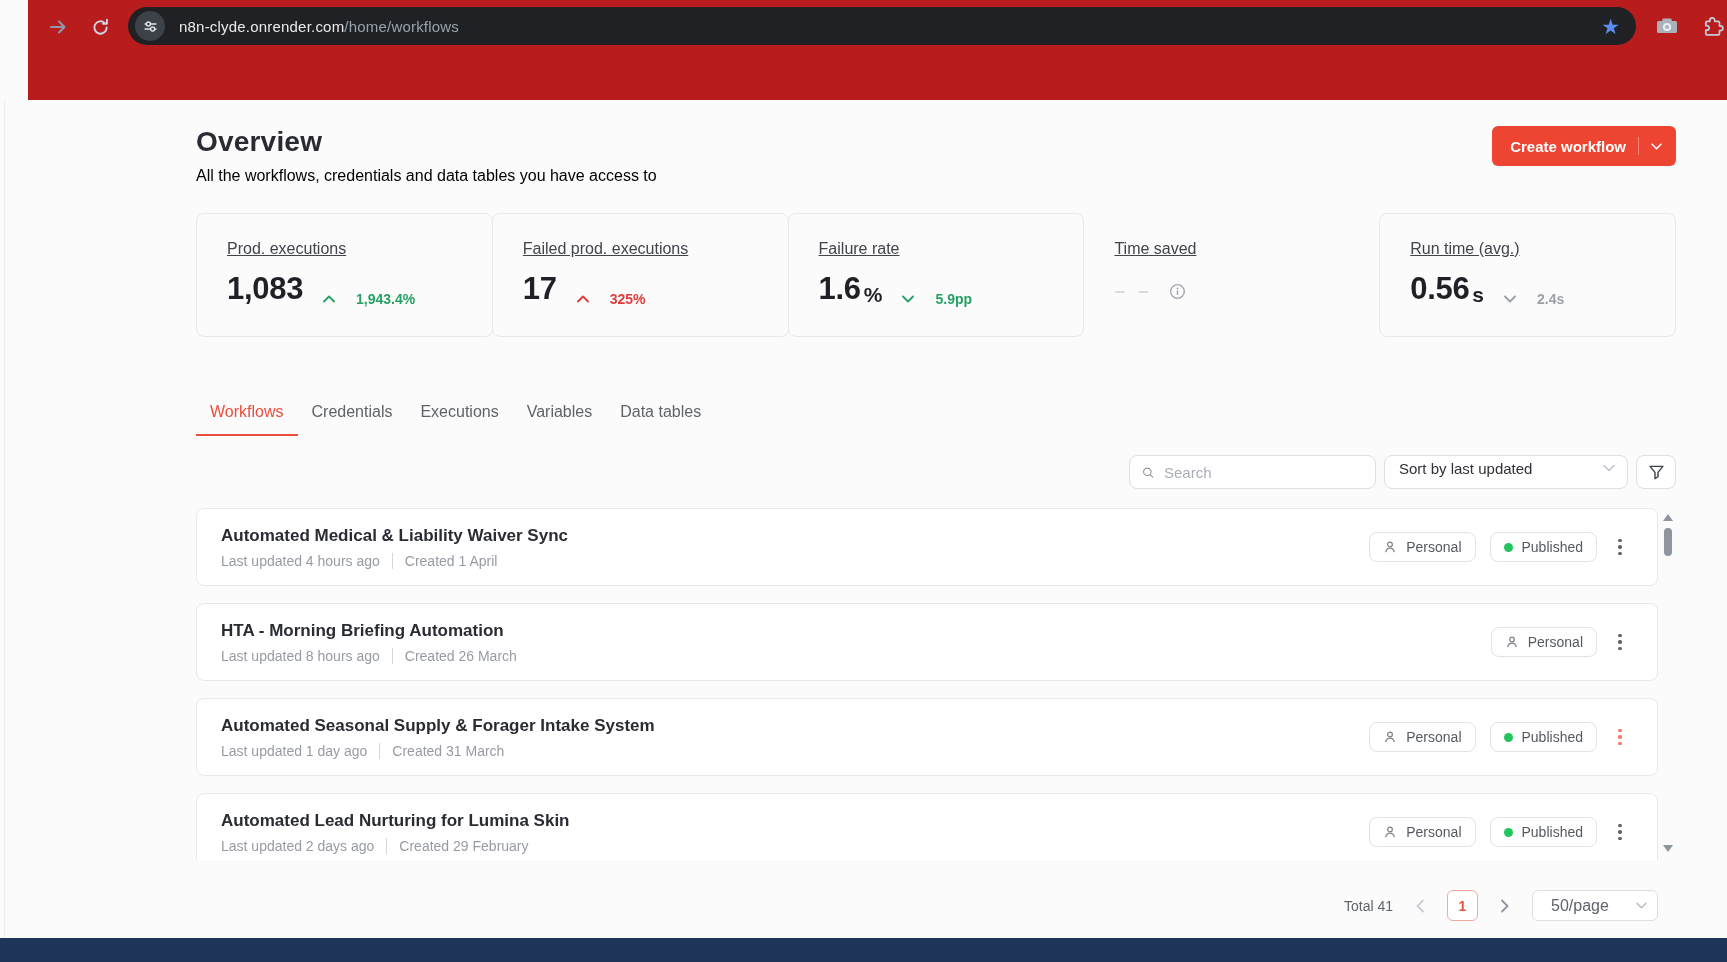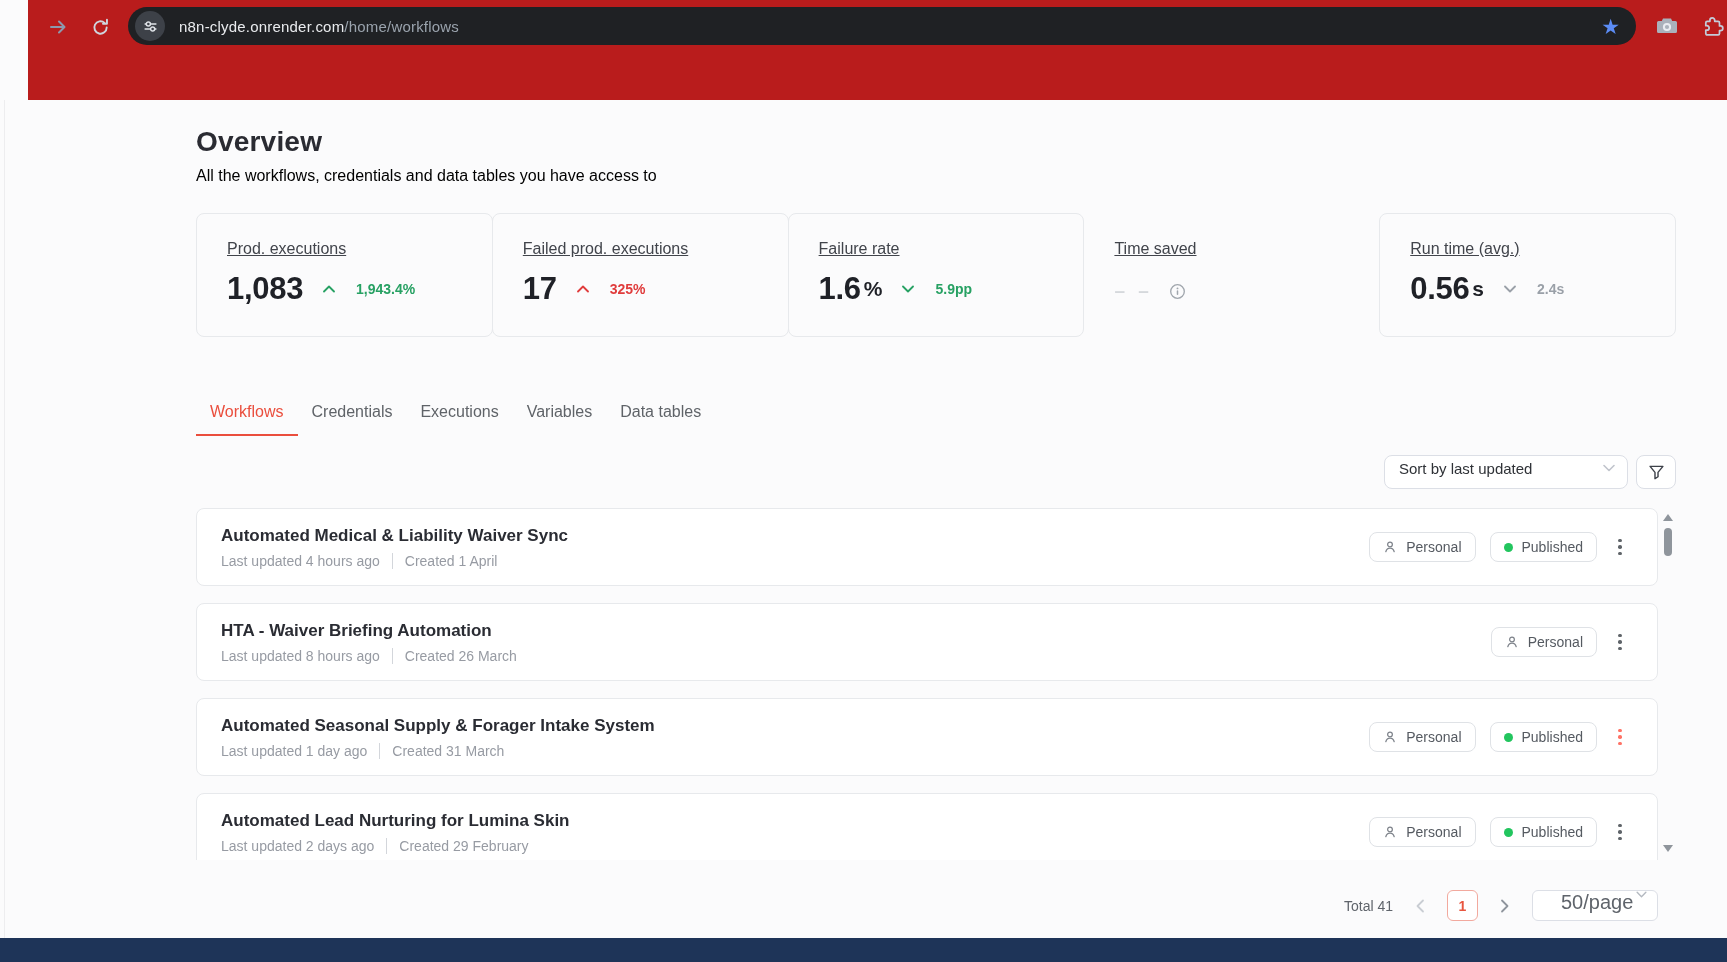--- a/index.html
+++ b/index.html
@@ -29,21 +29,21 @@
   .page-subtitle { margin-top:9px; font-size:16px; color:#000000; }
   .create-btn { display:flex; align-items:center; height:40px; padding:0 14px 0 18px; background:#ee4532; border:none; border-radius:6px; color:#fff; font-size:15px; font-weight:700; font-family:inherit; cursor:pointer; gap:12px; }
   .create-btn .divider { width:1px; height:18px; background:rgba(255,255,255,.35); }
 
   
   .stats { display:flex; margin:28px 51px 0 196px; }
   .stat-card { flex:1 1 0; height:124px; background:#fbfbfc; border:1px solid #e7e9ec; border-radius:8px; padding:26px 0 0 30px; margin-left:-1px; }
   .stat-card:first-child { margin-left:0; }
   .stat-card.no-border { border-color:transparent; background:transparent; }
   .stat-label { font-size:16px; color:#41444b;text-decoration:underline; }
-  .stat-value-row { display:flex; align-items:center; margin-top:13px; }
+  .stat-value-row { display:flex; align-items:flex-end; margin-top:13px; }
   .stat-value { font-size:31px; font-weight:700; color:#1f2127; letter-spacing:-.3px; }
   .stat-unit { font-size:21px; font-weight:700; color:#1f2127; margin-left:3px; }
   .stat-delta { display:inline-flex; align-items:center; gap:21px; margin-left:20px; font-size:14px; font-weight:700; }
   .stat-delta.pos { color:#27a163; } .stat-delta.neg { color:#e03c3c; } .stat-delta.neu { color:#9aa0a8; }
   .stat-empty-row { display:flex; align-items:center; margin-top:22px; gap:16px; }
   .stat-dashes { font-size:19px; font-weight:700; color:#d5d8dc; letter-spacing:4px; }
 
   
   .tabs { display:flex; margin:58px 51px 0 196px; }
   .tab { padding:8px 14px 13px; font-size:16px; color:#5f6368; cursor:pointer; border-bottom:2px solid transparent; }
@@ -76,21 +76,21 @@
   .sb-arrow { position:absolute; left:1px; width:0; height:0; border-left:5px solid transparent; border-right:5px solid transparent; cursor:pointer; }
   .sb-up { top:4px; border-bottom:7px solid #8f959c; }
   .sb-down { bottom:4px; border-top:7px solid #8f959c; }
   .sb-thumb { position:absolute; left:2px; top:18px; width:8px; height:28px; border-radius:4px; background:#8f959c; cursor:grab; }
 
   
   .pagination { display:flex; justify-content:flex-end; align-items:center; margin:30px 69px 0 196px; gap:22px; }
   .pg-total { font-size:14px; color:#5f646b; }
   .pg-arrow { background:none; border:none; display:flex; align-items:center; cursor:pointer; padding:0; }
   .pg-page { width:31px; height:31px; border:1px solid #f2a99e; border-radius:6px; background:#fff; color:#e8553f; font-size:14px; font-weight:700; display:flex; align-items:center; justify-content:center; cursor:pointer; }
-  .pg-size { display:flex; align-items:flex-start; justify-content:space-between; width:126px; height:31px; background:#fff; border:1px solid #dcdfe6; border-radius:6px; padding:0 10px 0 28px; font-size:20px; color:#5f646b; cursor:pointer; }
+  .pg-size { display:flex; align-items:center; justify-content:space-between; width:126px; height:31px; background:#fff; border:1px solid #dcdfe6; border-radius:6px; padding:0 10px 0 18px; font-size:16px; color:#5f646b; cursor:pointer; }
 
   .bottom-bar { position:absolute; left:0; bottom:0; width:100%; height:24px; background:#1e3458; }
 </style>
 </head>
 <body>
 
 <div class="screen">
 
   <div class="chrome">
     <div class="nav-icon fwd">
@@ -137,20 +137,27 @@
   </div>
 
   <div class="content">
     <div class="left-hairline"></div>
 
     <div class="page-head">
       <div>
         <div class="page-title">Overview</div>
         <div class="page-subtitle">All the workflows, credentials and data tables you have access to</div>
       </div>
+      <button class="create-btn">
+        <span>Create workflow</span>
+        <span class="divider"></span>
+        <svg width="11" height="7" viewBox="0 0 12 8">
+            <path d="M1 1.5 L6 6.5 L11 1.5" stroke="#fff" stroke-width="1.8" fill="none" stroke-linecap="round" stroke-linejoin="round"></path>
+          </svg>
+      </button>
     </div>
 
     <div class="stats">
 
       <div class="stat-card">
         <div class="stat-label">Prod. executions</div>
         <div class="stat-value-row">
           <span class="stat-value">1,083</span>
           <span class="stat-delta pos">
             <svg width="12" height="8" viewBox="0 0 12 8">
@@ -217,20 +224,27 @@
 
     <div class="tabs">
       <div class="tab active">Workflows</div>
       <div class="tab">Credentials</div>
       <div class="tab">Executions</div>
       <div class="tab">Variables</div>
       <div class="tab">Data tables</div>
     </div>
 
     <div class="filter-row">
+      <div class="search-box">
+        <svg width="17" height="17" viewBox="0 0 18 18">
+            <circle cx="8" cy="8" r="5.6" fill="none" stroke="#8f959e" stroke-width="1.7"></circle>
+            <line x1="12.2" y1="12.2" x2="16" y2="16" stroke="#8f959e" stroke-width="1.7" stroke-linecap="round"></line>
+          </svg>
+        <input type="text" placeholder="Search" style="">
+      </div>
       <div class="sort-select">
         <span>Sort by last updated</span>
         <svg width="12" height="8" viewBox="0 0 12 8">
             <path d="M1 1.5 L6 6.5 L11 1.5" stroke="#c0c4cc" stroke-width="1.6" fill="none" stroke-linecap="round" stroke-linejoin="round"></path>
           </svg>
       </div>
       <div class="filter-btn">
         <svg width="17" height="17" viewBox="0 0 18 18">
             <path d="M2.2 2.5 h13.6 L10.6 8.9 v4.6 l-3.2 2 V8.9 Z" fill="none" stroke="#3d4149" stroke-width="1.5" stroke-linejoin="round"></path>
           </svg>
@@ -262,21 +276,21 @@
           </span>
           <button class="kebab">
               <i></i>
               <i></i>
               <i></i>
             </button>
         </div>
 
         <div class="wf-row">
           <div class="wf-info">
-            <div class="wf-name">HTA - Waiver Briefing Automation</div>
+            <div class="wf-name">HTA - Morning Briefing Automation</div>
             <div class="wf-meta">
               <span>Last updated 8 hours ago</span>
               <span class="sep"></span>
               <span>Created 26 March</span>
             </div>
           </div>
           <span class="badge">
             <svg width="14" height="14" viewBox="0 0 16 16" fill="none" stroke="#7d828a" stroke-width="1.4">
                 <circle cx="8" cy="5" r="2.7"></circle>
                 <path d="M3.2 13.4 c.8-2.8 2.6-4 4.8-4 s4 1.2 4.8 4" stroke-linecap="round"></path>

